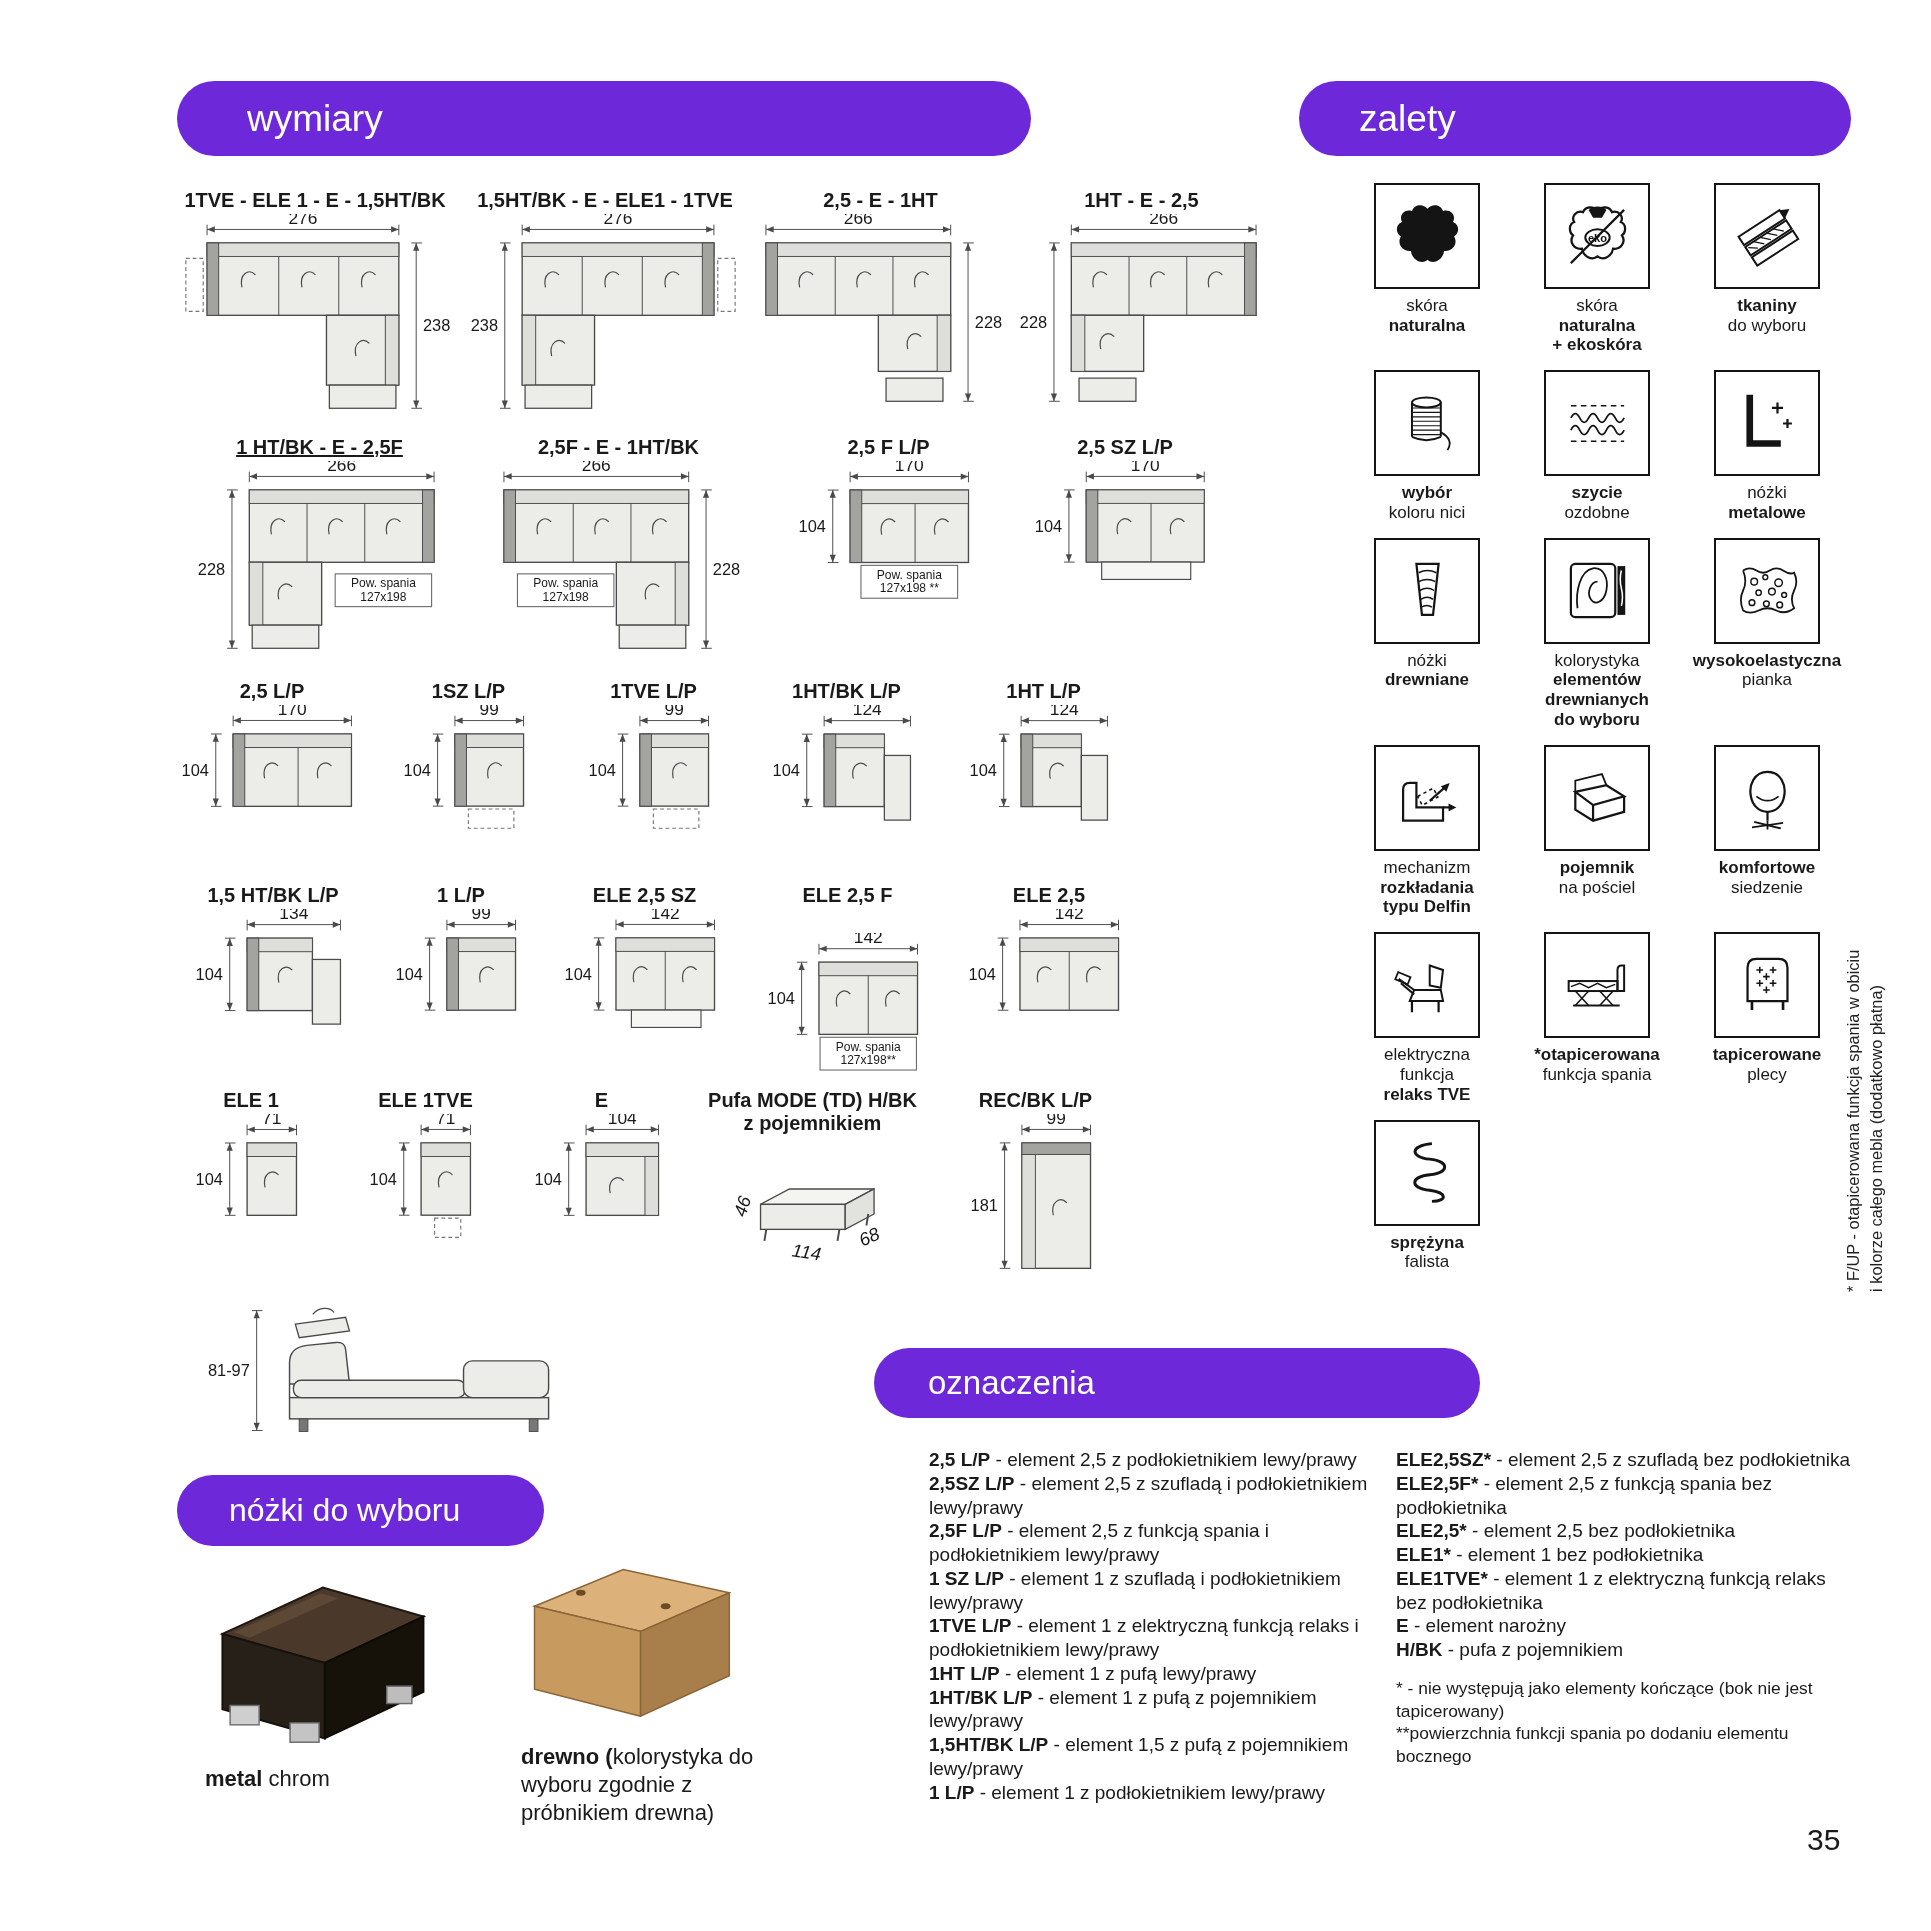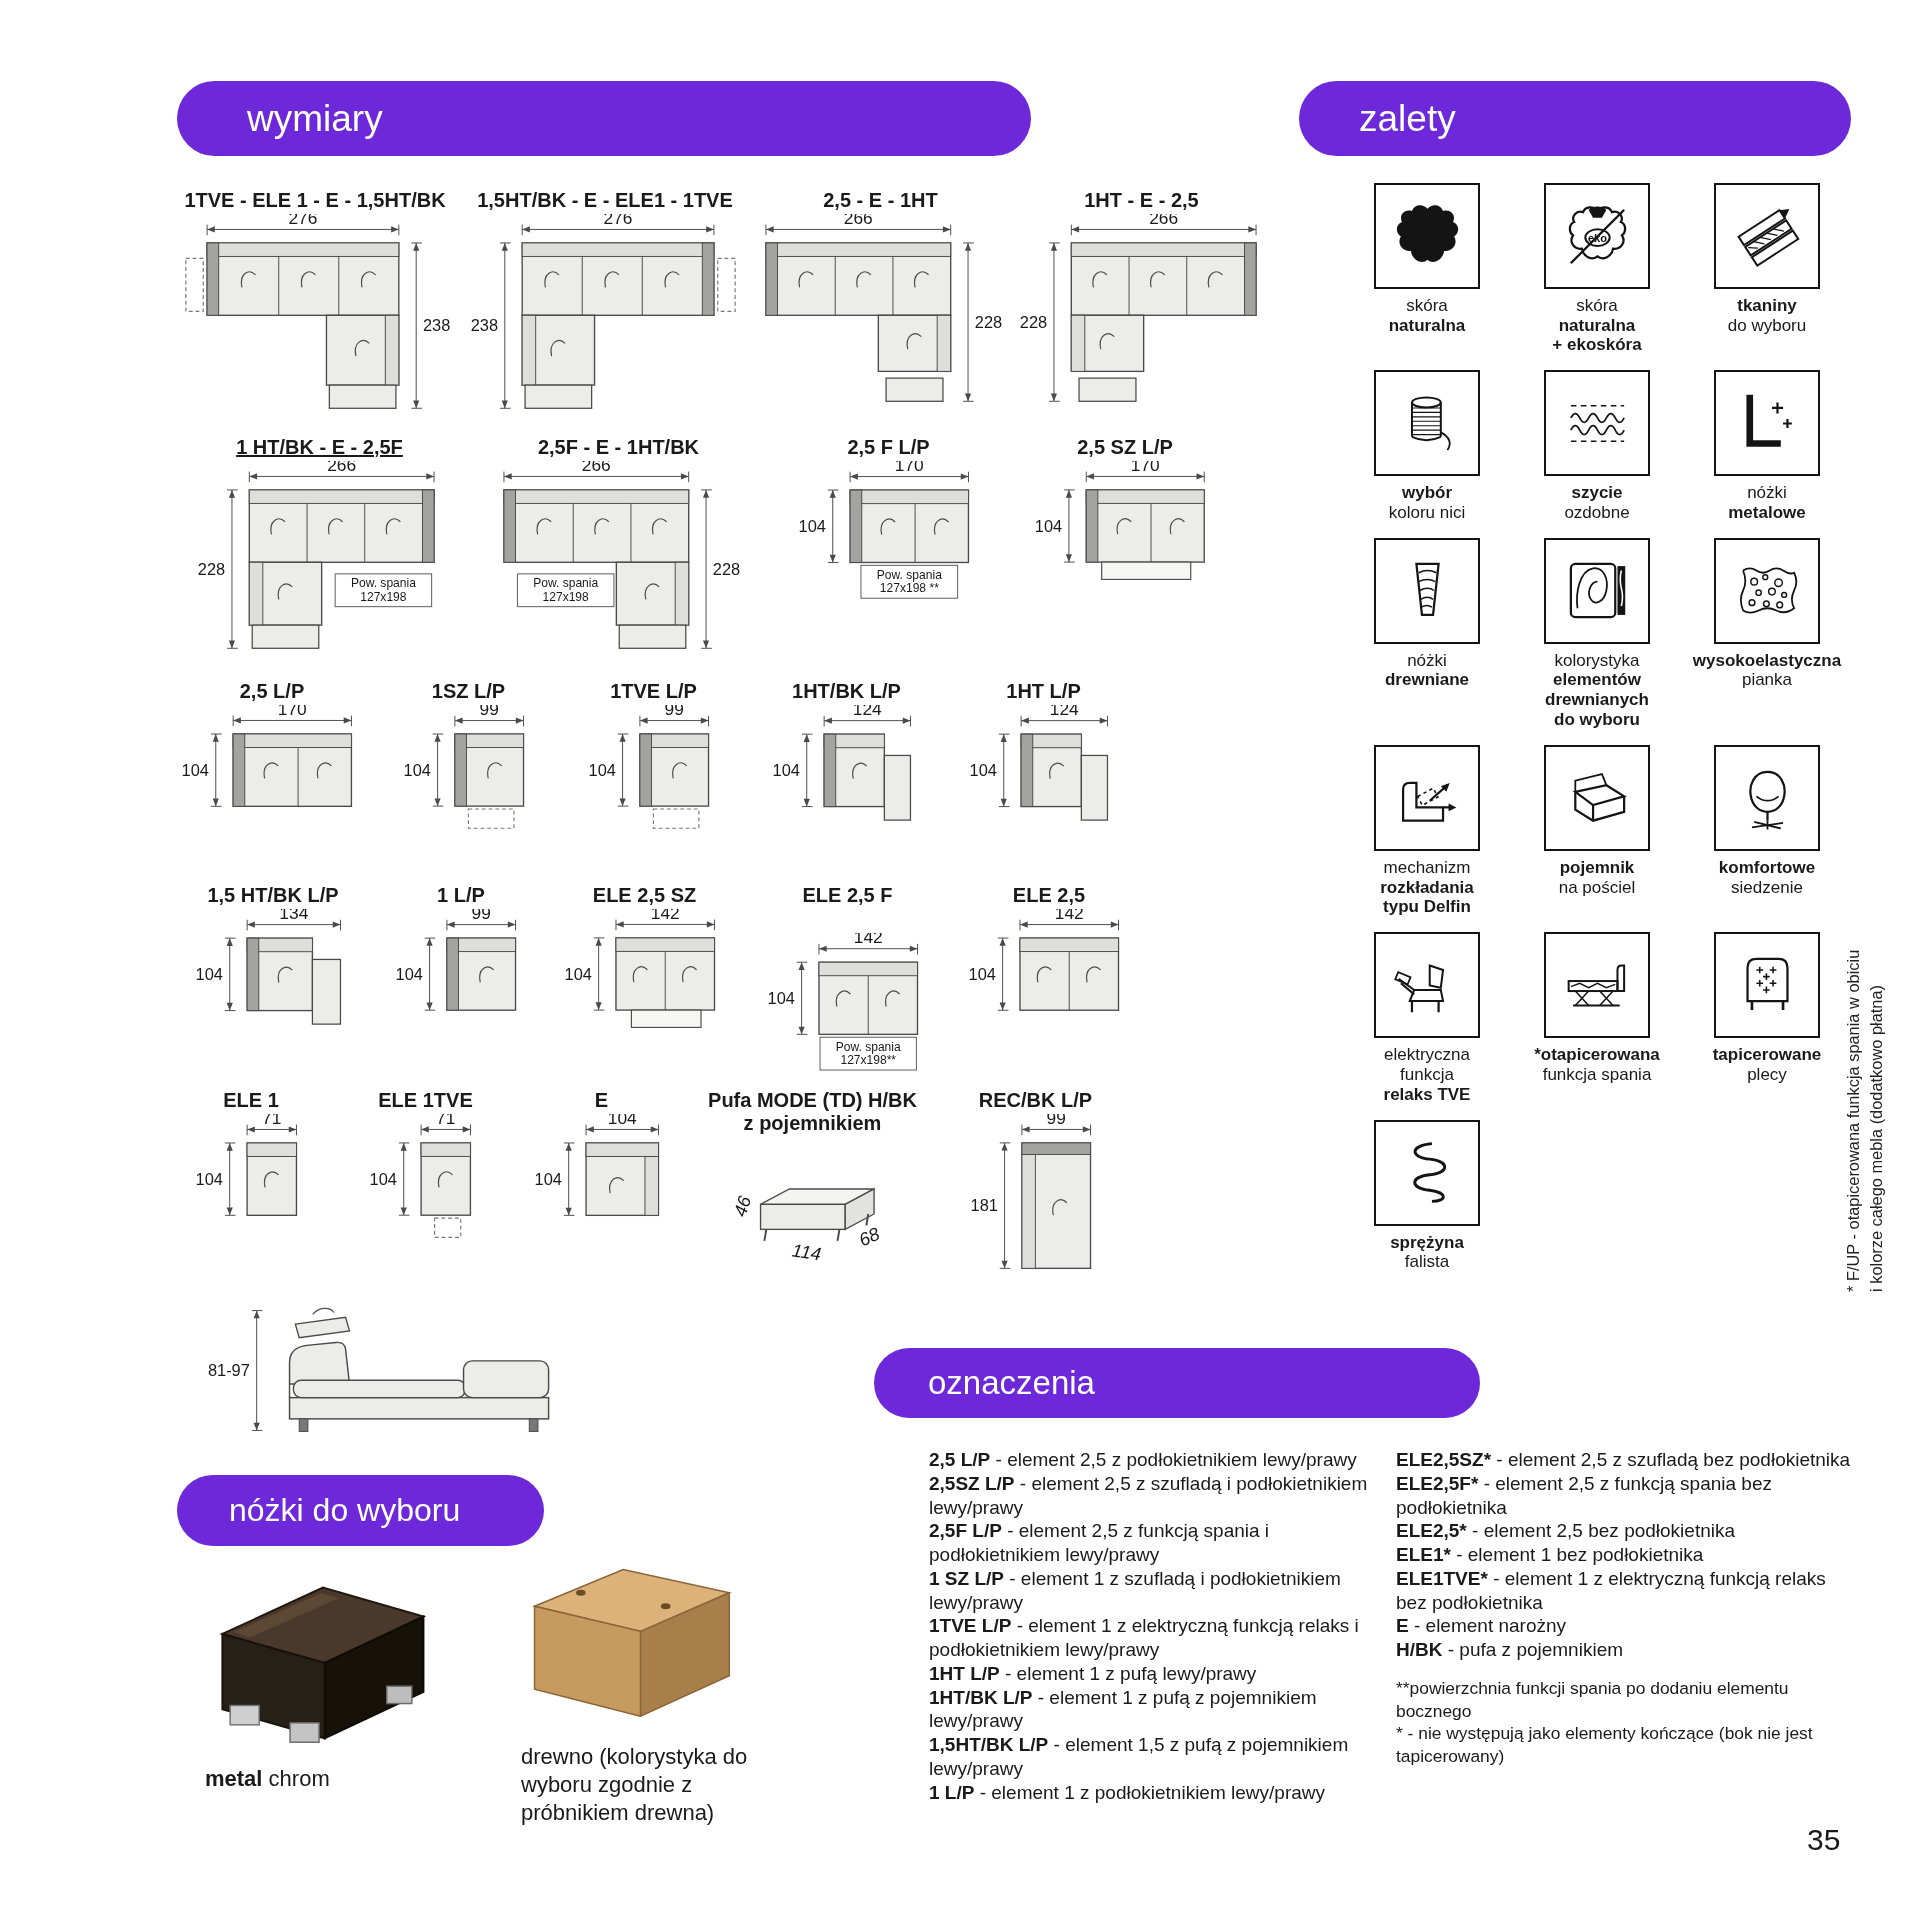--- a/index.html
+++ b/index.html
@@ -881,21 +881,21 @@
     <div class="leg-caption" id="metal-leg-cap"><span style="font-weight: bold;">metal</span> chrom</div>
   </div>
   <div id="wood-leg">
     <div class="leg-img" id="wood-leg-img"><svg xmlns="http://www.w3.org/2000/svg" width="217" height="169" viewBox="0 0 225 175">
   <polygon points="14,52 106,14 216,38 124,78" fill="#dcb27a" stroke="#8a6437" stroke-width="1.5"></polygon>
   <polygon points="14,52 124,78 124,166 14,138" fill="#c79a5f" stroke="#8a6437" stroke-width="1.5"></polygon>
   <polygon points="124,78 216,38 216,124 124,166" fill="#a87e4b" stroke="#8a6437" stroke-width="1.5"></polygon>
   <ellipse cx="62" cy="38" rx="5" ry="3" fill="#6b4b26"></ellipse>
   <ellipse cx="150" cy="52" rx="5" ry="3" fill="#6b4b26"></ellipse>
   </svg></div>
-    <div class="leg-caption" id="wood-leg-cap"><span style="font-weight: normal;">drewno (</span>kolorystyka do wyboru zgodnie z próbnikiem drewna)</div>
+    <div class="leg-caption" id="wood-leg-cap"><span style="font-weight: bold;">drewno (</span>kolorystyka do wyboru zgodnie z próbnikiem drewna)</div>
   </div>
 
   <div class="pill" id="oznaczenia-pill">
     <span>oznaczenia</span>
   </div>
   <div id="oznaczenia-cols">
     <div class="ozn-col" id="ozn-left">
         <div class="ozn-entry"><span class="ozn-term">2,5 L/P</span> - element 2,5 z podłokietnikiem lewy/prawy</div>
         <div class="ozn-entry"><span class="ozn-term">2,5SZ L/P</span> - element 2,5 z szufladą i podłokietnikiem lewy/prawy</div>
         <div class="ozn-entry"><span class="ozn-term">2,5F L/P</span> - element 2,5 z funkcją spania i podłokietnikiem lewy/prawy</div>
@@ -908,21 +908,21 @@
       </div>
     <div class="ozn-col" id="ozn-right">
         <div class="ozn-entry"><span class="ozn-term">ELE2,5SZ*</span> - element 2,5 z szufladą bez podłokietnika</div>
         <div class="ozn-entry"><span class="ozn-term">ELE2,5F*</span> - element 2,5 z funkcją spania bez podłokietnika</div>
         <div class="ozn-entry"><span class="ozn-term">ELE2,5*</span> - element 2,5 bez podłokietnika</div>
         <div class="ozn-entry"><span class="ozn-term">ELE1*</span> - element 1 bez podłokietnika</div>
         <div class="ozn-entry"><span class="ozn-term">ELE1TVE*</span> - element 1 z elektryczną funkcją relaks bez podłokietnika</div>
         <div class="ozn-entry"><span class="ozn-term">E</span> - element narożny</div>
         <div class="ozn-entry"><span class="ozn-term">H/BK</span> - pufa z pojemnikiem</div>
         <div class="ozn-foot">
+          <div>* - nie występują jako elementy kończące (bok nie jest tapicerowany)</div>
           <div>**powierzchnia funkcji spania po dodaniu elementu bocznego</div>
-          <div>* - nie występują jako elementy kończące (bok nie jest tapicerowany)</div>
         </div>
       </div>
   </div>
 
   <div id="page-number">35</div>
 </div>
 
 
 </body></html>

